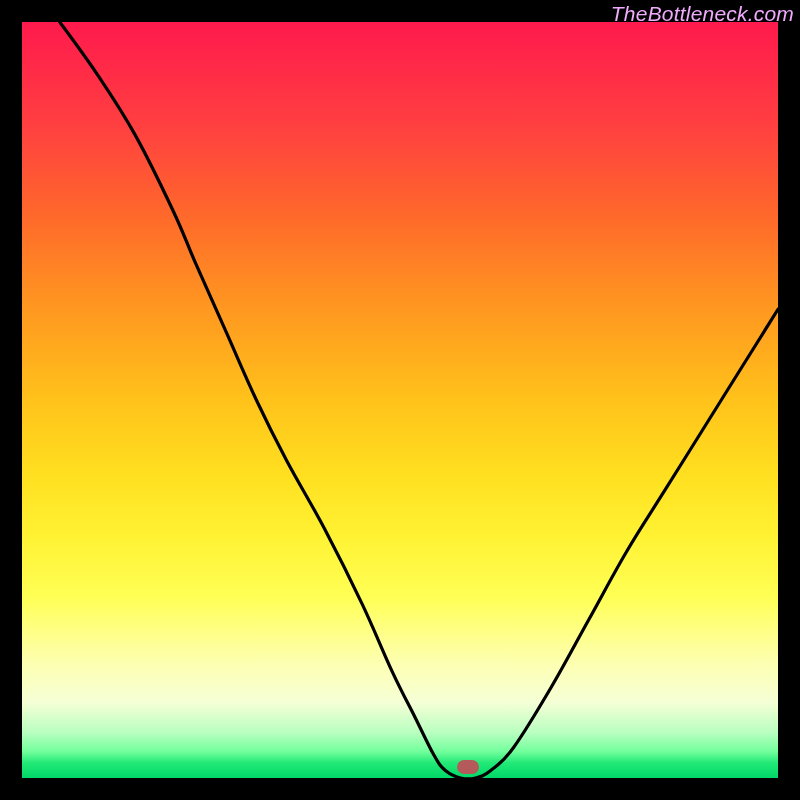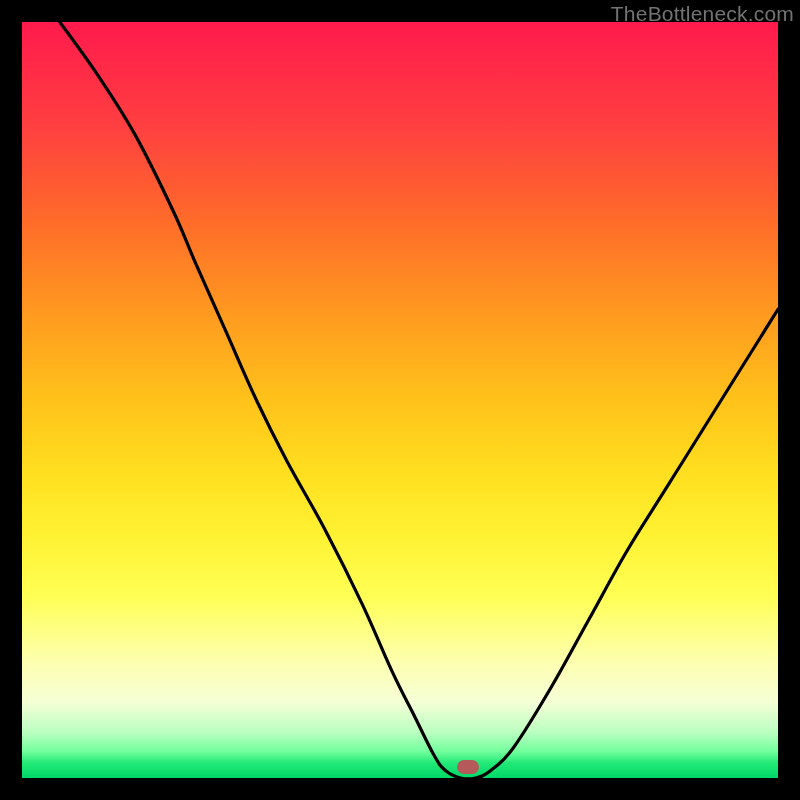--- a/index.html
+++ b/index.html
@@ -38,25 +38,26 @@
       #b9ffc0 94%,
       #72ff9c 96.5%,
       #22e977 98%,
       #00d867 100%
     );
   }
   .watermark {
     position: absolute;
     top: 2px;
     right: 6px;
-    color: #737373;
+    color: #f0abfc;
     font-size: 21px;
     font-weight: 500;
     letter-spacing: 0.2px;
     user-select: none;
+    font-style: italic;
   }
   svg.curve {
     position: absolute;
     left: 0;
     top: 0;
     width: 756px;
     height: 756px;
   }
   .marker {
     position: absolute;

